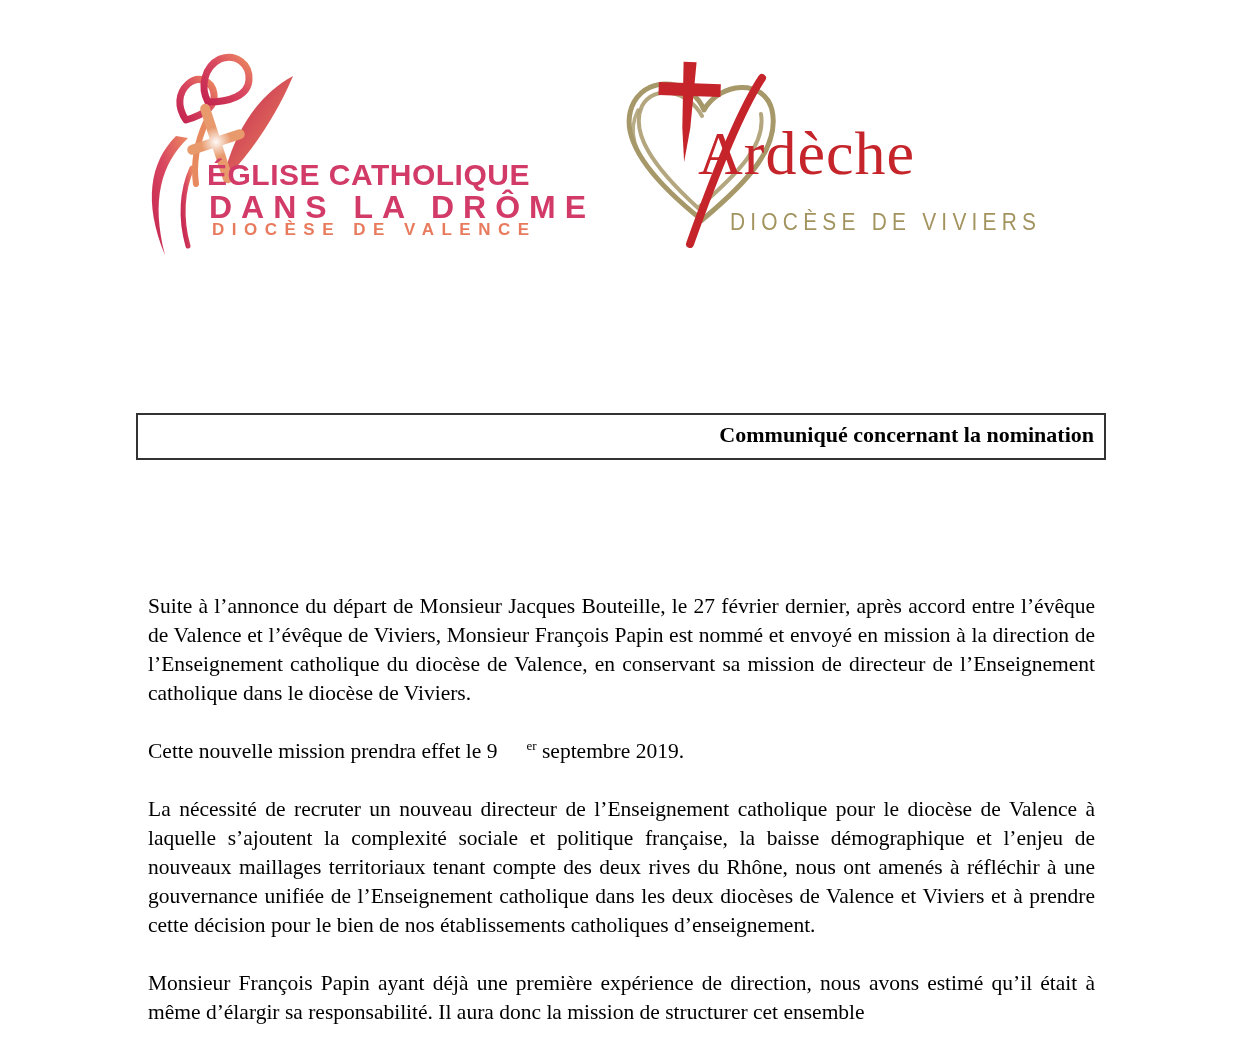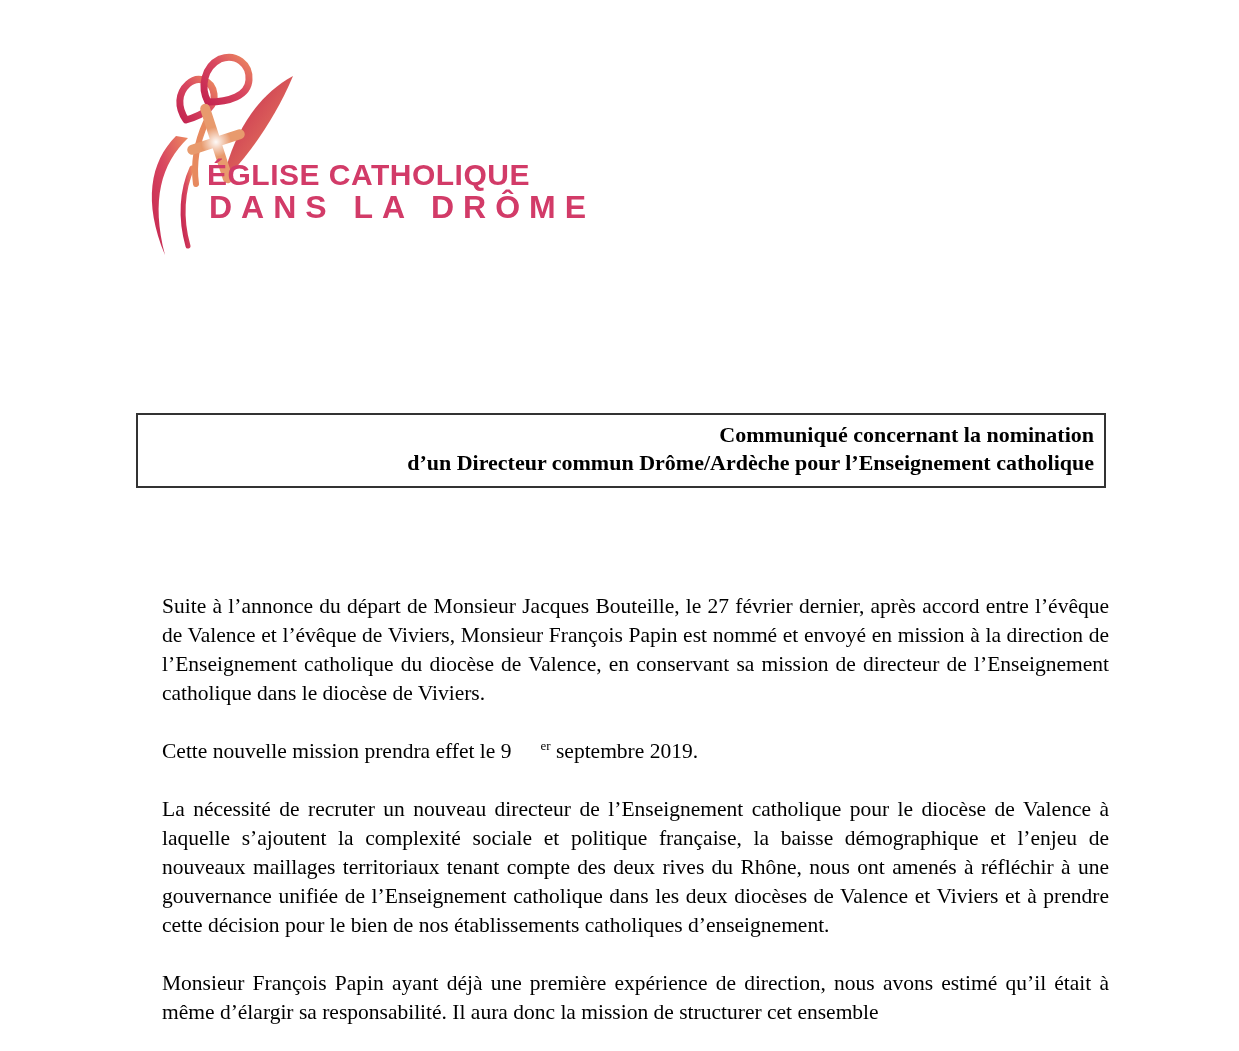--- a/index.html
+++ b/index.html
@@ -61,21 +61,21 @@
     text-align: right;
   }
   .title-box div {
     font-family: "Liberation Serif", serif;
     font-weight: bold; font-size: 22px; line-height: 28px;
     color: #000000;
   }
 
   
   .body-text {
-    position: absolute; left: 162px; top: 592px; width: 947px;
+    position: absolute; left: 148px; top: 592px; width: 947px;
   }
   .body-text p {
     font-family: "Liberation Serif", serif;
     font-size: 21.5px; line-height: 29px;
     text-align: justify;
     margin: 0 0 29px 0;
     color: #000000;
   }
   .body-text p:last-child { margin-bottom: 0; }
   .body-text sup { font-size: 13px; line-height: 0; vertical-align: super; margin-left: 29px; }
@@ -116,26 +116,43 @@
       <path d="M64 72 C 55 92 51 112 54 134" fill="none" stroke="#e78a5f" stroke-width="6" stroke-linecap="round"></path>
 
       <g transform="rotate(-18 74 92)">
         <rect x="69" y="52" width="10" height="83" rx="5" fill="#e89a6d"></rect>
         <rect x="44" y="87" width="60" height="10" rx="5" fill="#e89a6d"></rect>
       </g>
       <circle cx="74" cy="92" r="15" fill="url(#glow)"></circle>
     </svg>
     <div class="drome-l1">ÉGLISE CATHOLIQUE</div>
     <div class="drome-l2">DANS LA DRÔME</div>
+    <div class="drome-l3">DIOCÈSE DE VALENCE</div>
   </div>
 
+  <div class="logo-ardeche">
+    <svg width="185" height="200" viewBox="0 0 185 200">
+
+      <path d="M92 62 C 80 32 38 26 22 54 C 6 84 30 124 90 172 C 138 132 168 98 160 62 C 152 30 108 34 92 62" fill="none" stroke="#a79869" stroke-width="5" stroke-linecap="round"></path>
+      <path d="M90 68 C 76 42 42 36 30 58 C 18 84 40 118 86 160 C 128 124 154 96 149 66" fill="none" stroke="#a79869" stroke-width="4" stroke-linecap="round" opacity="0.85"></path>
+      <path d="M26 62 C 15 84 22 106 45 130" fill="none" stroke="#a79869" stroke-width="3.5" stroke-linecap="round" opacity="0.8"></path>
+
+      <g transform="rotate(2 76 60)">
+        <path d="M70 14 L83 14 L79 80 L74 114 L71 80 Z" fill="#c5242a"></path>
+        <rect x="46" y="35" width="62" height="13" fill="#c5242a"></rect>
+      </g>
+
+      <path d="M150 30 C 130 60 108 112 78 196" fill="none" stroke="#c5242a" stroke-width="8" stroke-linecap="round"></path>
+    </svg>
+    <div class="ardeche-name">Ardèche</div>
+    <div class="ardeche-sub">DIOCÈSE DE VIVIERS</div>
+  </div>
 
   <div class="title-box">
     <div>Communiqué concernant la nomination</div>
-    <div>d’un Directeur commun Drôme/Ardèche pour l’Enseignement catholique</div>
   </div>
 
   <div class="body-text">
     <p>Suite à l’annonce du départ de Monsieur Jacques Bouteille, le 27 février dernier, après accord entre l’évêque de Valence et l’évêque de Viviers, Monsieur François Papin est nommé et envoyé en mission à la direction de l’Enseignement catholique du diocèse de Valence, en conservant sa mission de directeur de l’Enseignement catholique dans le diocèse de Viviers.</p>
     <p><span>Cette nouvelle mission prendra effet le 9</span><sup>er</sup><span> septembre 2019.</span></p>
     <p>La nécessité de recruter un nouveau directeur de l’Enseignement catholique pour le diocèse de Valence à laquelle s’ajoutent la complexité sociale et politique française, la baisse démographique et l’enjeu de nouveaux maillages territoriaux tenant compte des deux rives du Rhône, nous ont amenés à réfléchir à une gouvernance unifiée de l’Enseignement catholique dans les deux diocèses de Valence et Viviers et à prendre cette décision pour le bien de nos établissements catholiques d’enseignement.</p>
     <p>Monsieur François Papin ayant déjà une première expérience de direction, nous avons estimé qu’il était à même d’élargir sa responsabilité. Il aura donc la mission de structurer cet ensemble</p>
   </div>
 
 </div>

